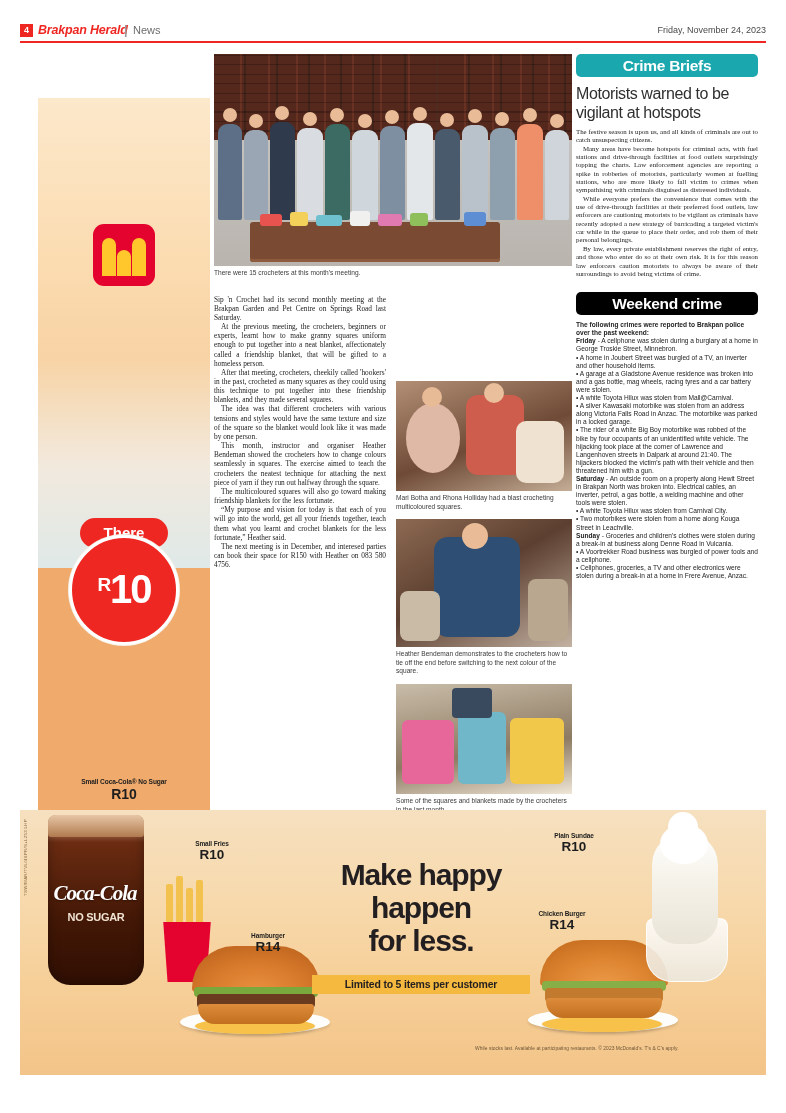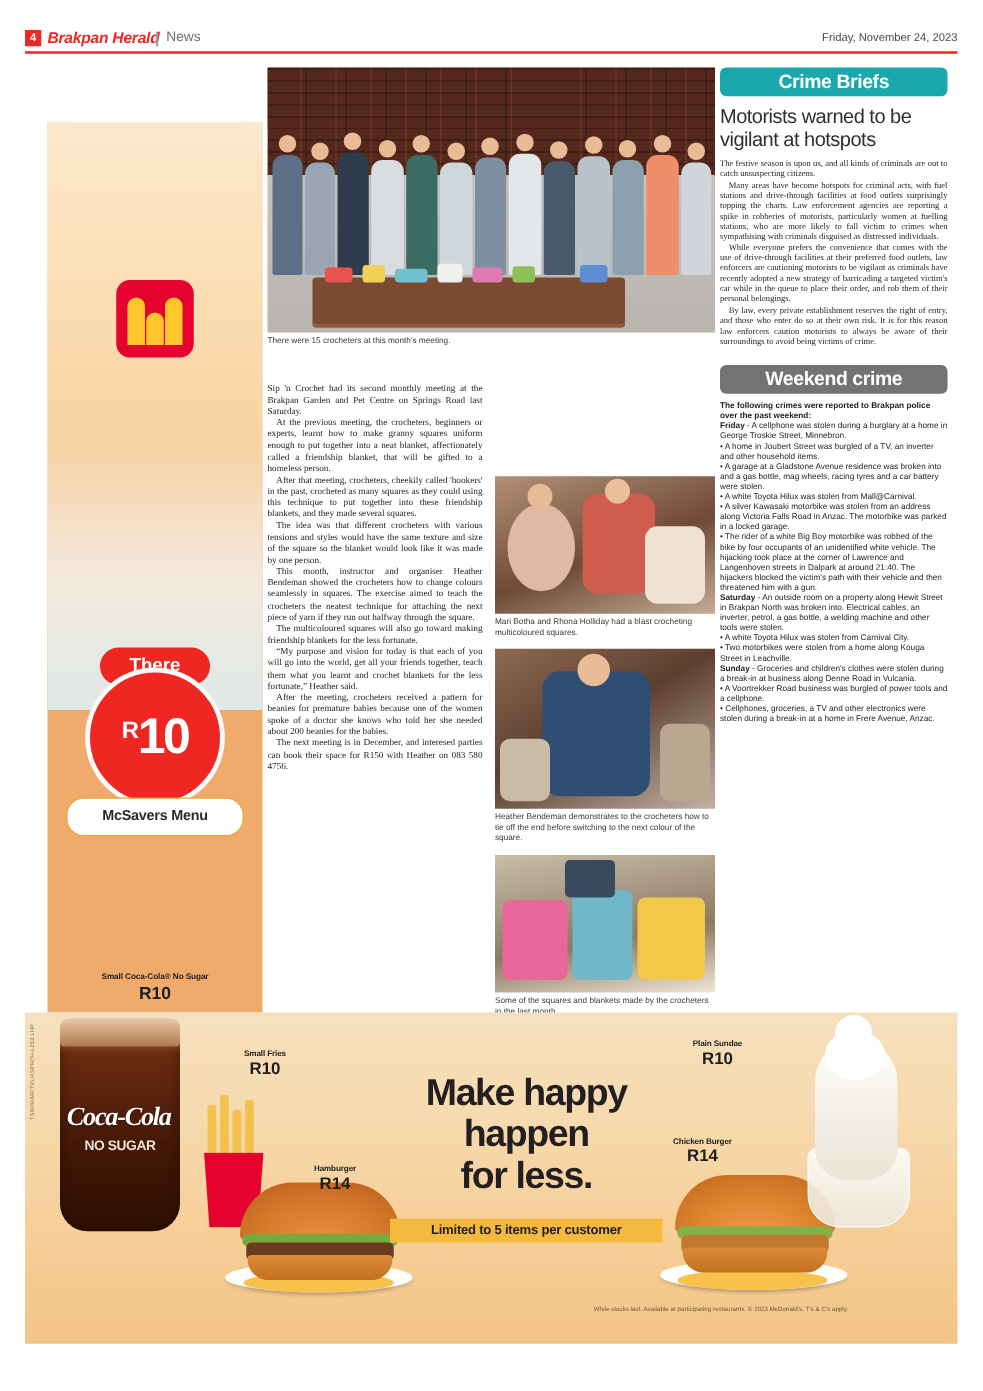--- a/index.html
+++ b/index.html
@@ -62,36 +62,36 @@
   .blob{position:absolute;border-radius:50%;filter:blur(.4px);}
 
   
   .headline{
     font-family:"Liberation Sans", sans-serif;
     font-weight:bold;color:#231f20;font-size:37px;line-height:38px;
     letter-spacing:-1.2px;margin-top:9px;
   }
 
   
-  .story-cols{margin-top:28px;}
+  .story-cols{margin-top:17px;}
   .story-text{
     font-family:"Liberation Serif", serif;
     font-size:7.35px;line-height:9.15px;color:#222;text-align:justify;
     width:172px;
   }
   .story-text p{margin:0;text-indent:7px;}
   .story-text p.first{text-indent:0;}
 
   
   .banner{
     height:23px;border-radius:5px;color:#fff;font-weight:bold;
     font-size:15.5px;line-height:23px;text-align:center;letter-spacing:-.3px;
   }
   .banner-teal{background:#1aa7ae;}
-  .banner-red{background:#737373;}
+  .banner-red{background:#000000;}
   .rail-head{
     font-size:16px;line-height:18.5px;color:#2f2f2f;margin-top:8px;font-weight:400;
     letter-spacing:-.4px;
   }
   .rail-body{
     font-family:"Liberation Serif", serif;
     font-size:6.85px;line-height:8.35px;color:#222;text-align:justify;margin-top:6px;
   }
   .rail-body p{margin:0;text-indent:7px;}
   .rail-body p.first{text-indent:0;}
@@ -219,21 +219,20 @@
         <span class="c"></span>
         <span class="r"></span>
     </div>
 
     <div class="from-pill">There</div>
     <div class="price-circle">
       <div class="pr">
         <small>R</small><span>10</span>
       </div>
     </div>
-    <div class="mcsavers">McSavers Menu</div>
 
     <div class="drink-label">
       <div class="nm">Small Coca-Cola® No Sugar</div>
       <div class="pz">R10</div>
     </div>
   </div>
 
   <div class="col-mid">
 
     <div class="photo photo-main">
@@ -282,21 +281,20 @@
 
     <div class="story-cols">
       <div class="story-text">
         <p class="first">Sip 'n Crochet had its second monthly meeting at the Brakpan Garden and Pet Centre on Springs Road last Saturday.</p>
         <p>At the previous meeting, the crocheters, beginners or experts, learnt how to make granny squares uniform enough to put together into a neat blanket, affectionately called a friendship blanket, that will be gifted to a homeless person.</p>
         <p>After that meeting, crocheters, cheekily called 'hookers' in the past, crocheted as many squares as they could using this technique to put together into these friendship blankets, and they made several squares.</p>
         <p>The idea was that different crocheters with various tensions and styles would have the same texture and size of the square so the blanket would look like it was made by one person.</p>
         <p>This month, instructor and organiser Heather Bendeman showed the crocheters how to change colours seamlessly in squares. The exercise aimed to teach the crocheters the neatest technique for attaching the next piece of yarn if they run out halfway through the square.</p>
         <p>The multicoloured squares will also go toward making friendship blankets for the less fortunate.</p>
         <p>“My purpose and vision for today is that each of you will go into the world, get all your friends together, teach them what you learnt and crochet blankets for the less fortunate,” Heather said.</p>
-        <p>After the meeting, crocheters received a pattern for beanies for premature babies because one of the women spoke of a doctor she knows who told her she needed about 200 beanies for the babies.</p>
         <p>The next meeting is in December, and interesed parties can book their space for R150 with Heather on 083 580 4756.</p>
       </div>
     </div>
 
     <div style="position:absolute;left:182px;top:327px;width:176px;">
       <div class="photo photo-a">
         <div class="blob" style="left:10px;top:22px;width:54px;height:70px;background:#e0b9a6;"></div>
         <div class="blob" style="left:70px;top:14px;width:58px;height:80px;background:#cf5d4e;border-radius:12px;"></div>
         <div class="blob" style="left:120px;top:40px;width:48px;height:62px;background:#efe2d0;border-radius:10px;"></div>
         <div class="blob" style="left:26px;top:6px;width:20px;height:20px;background:#e7bb96;"></div>

